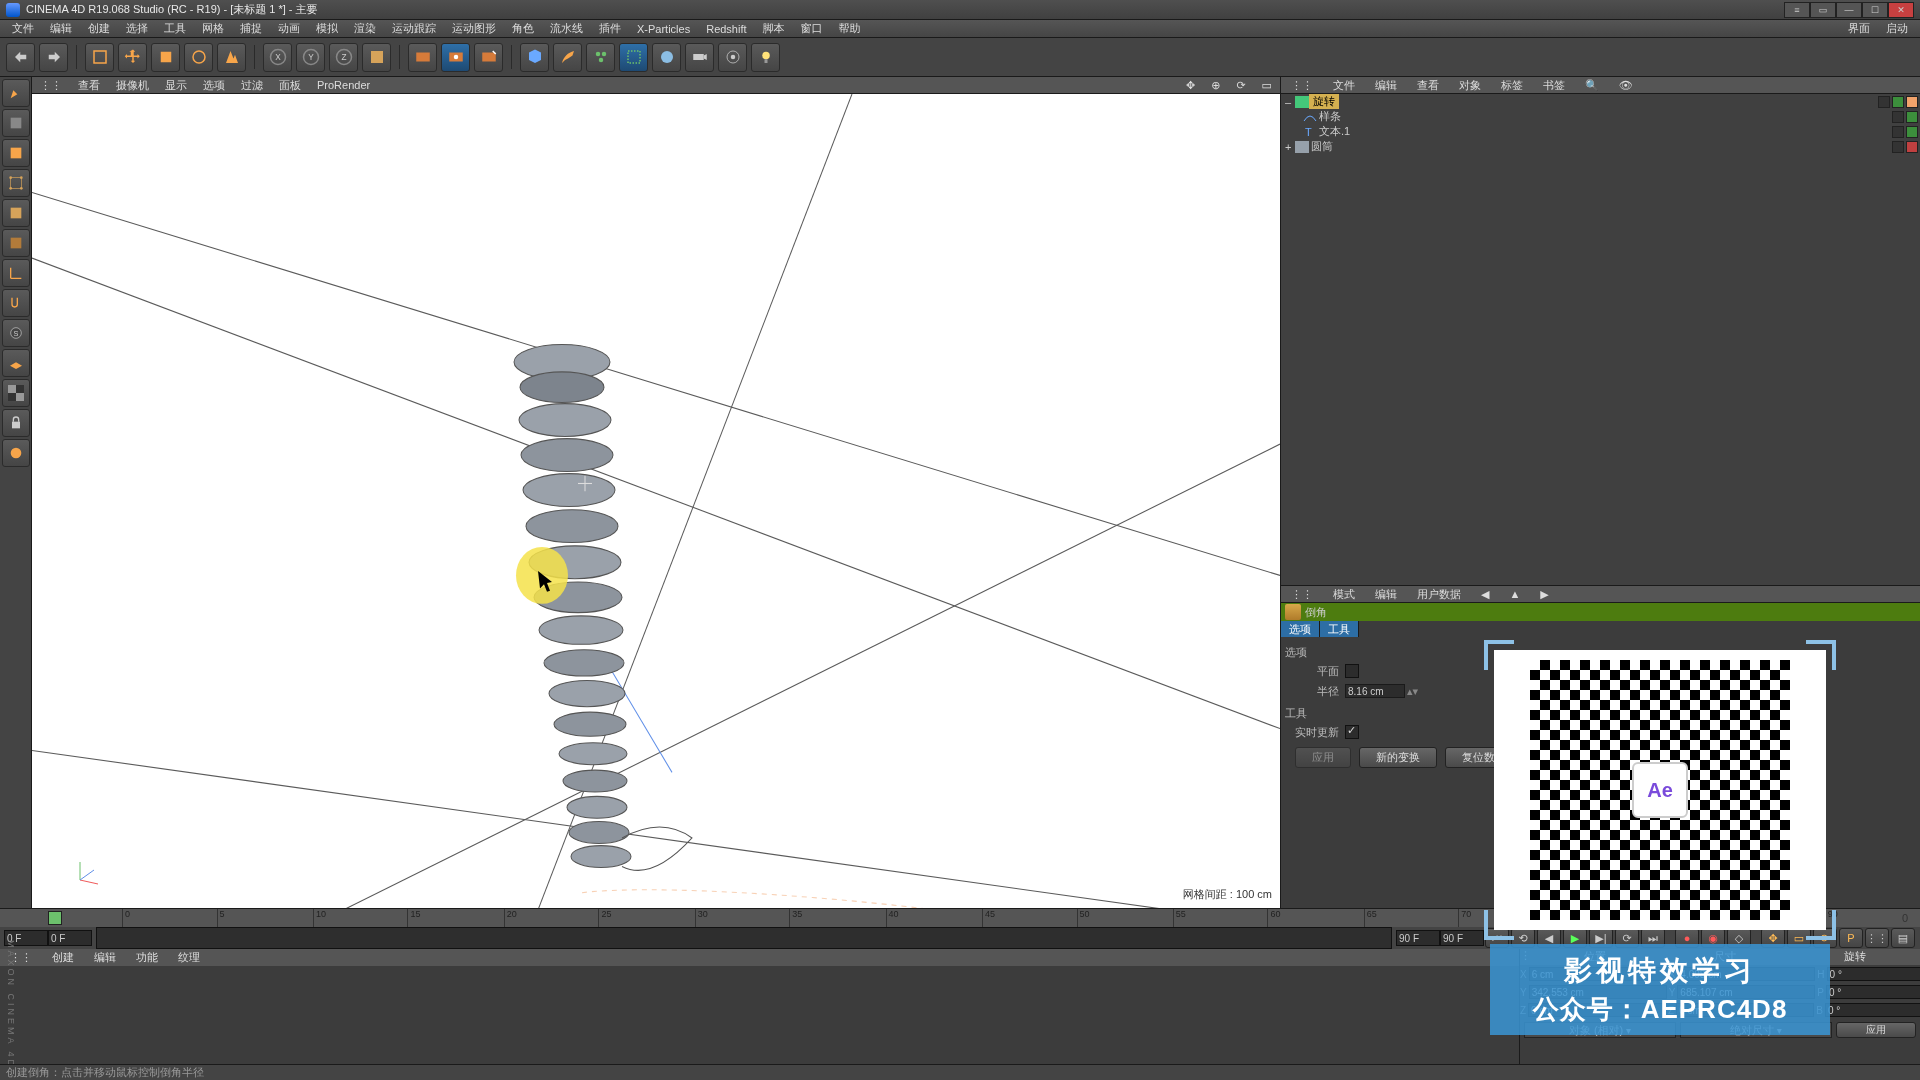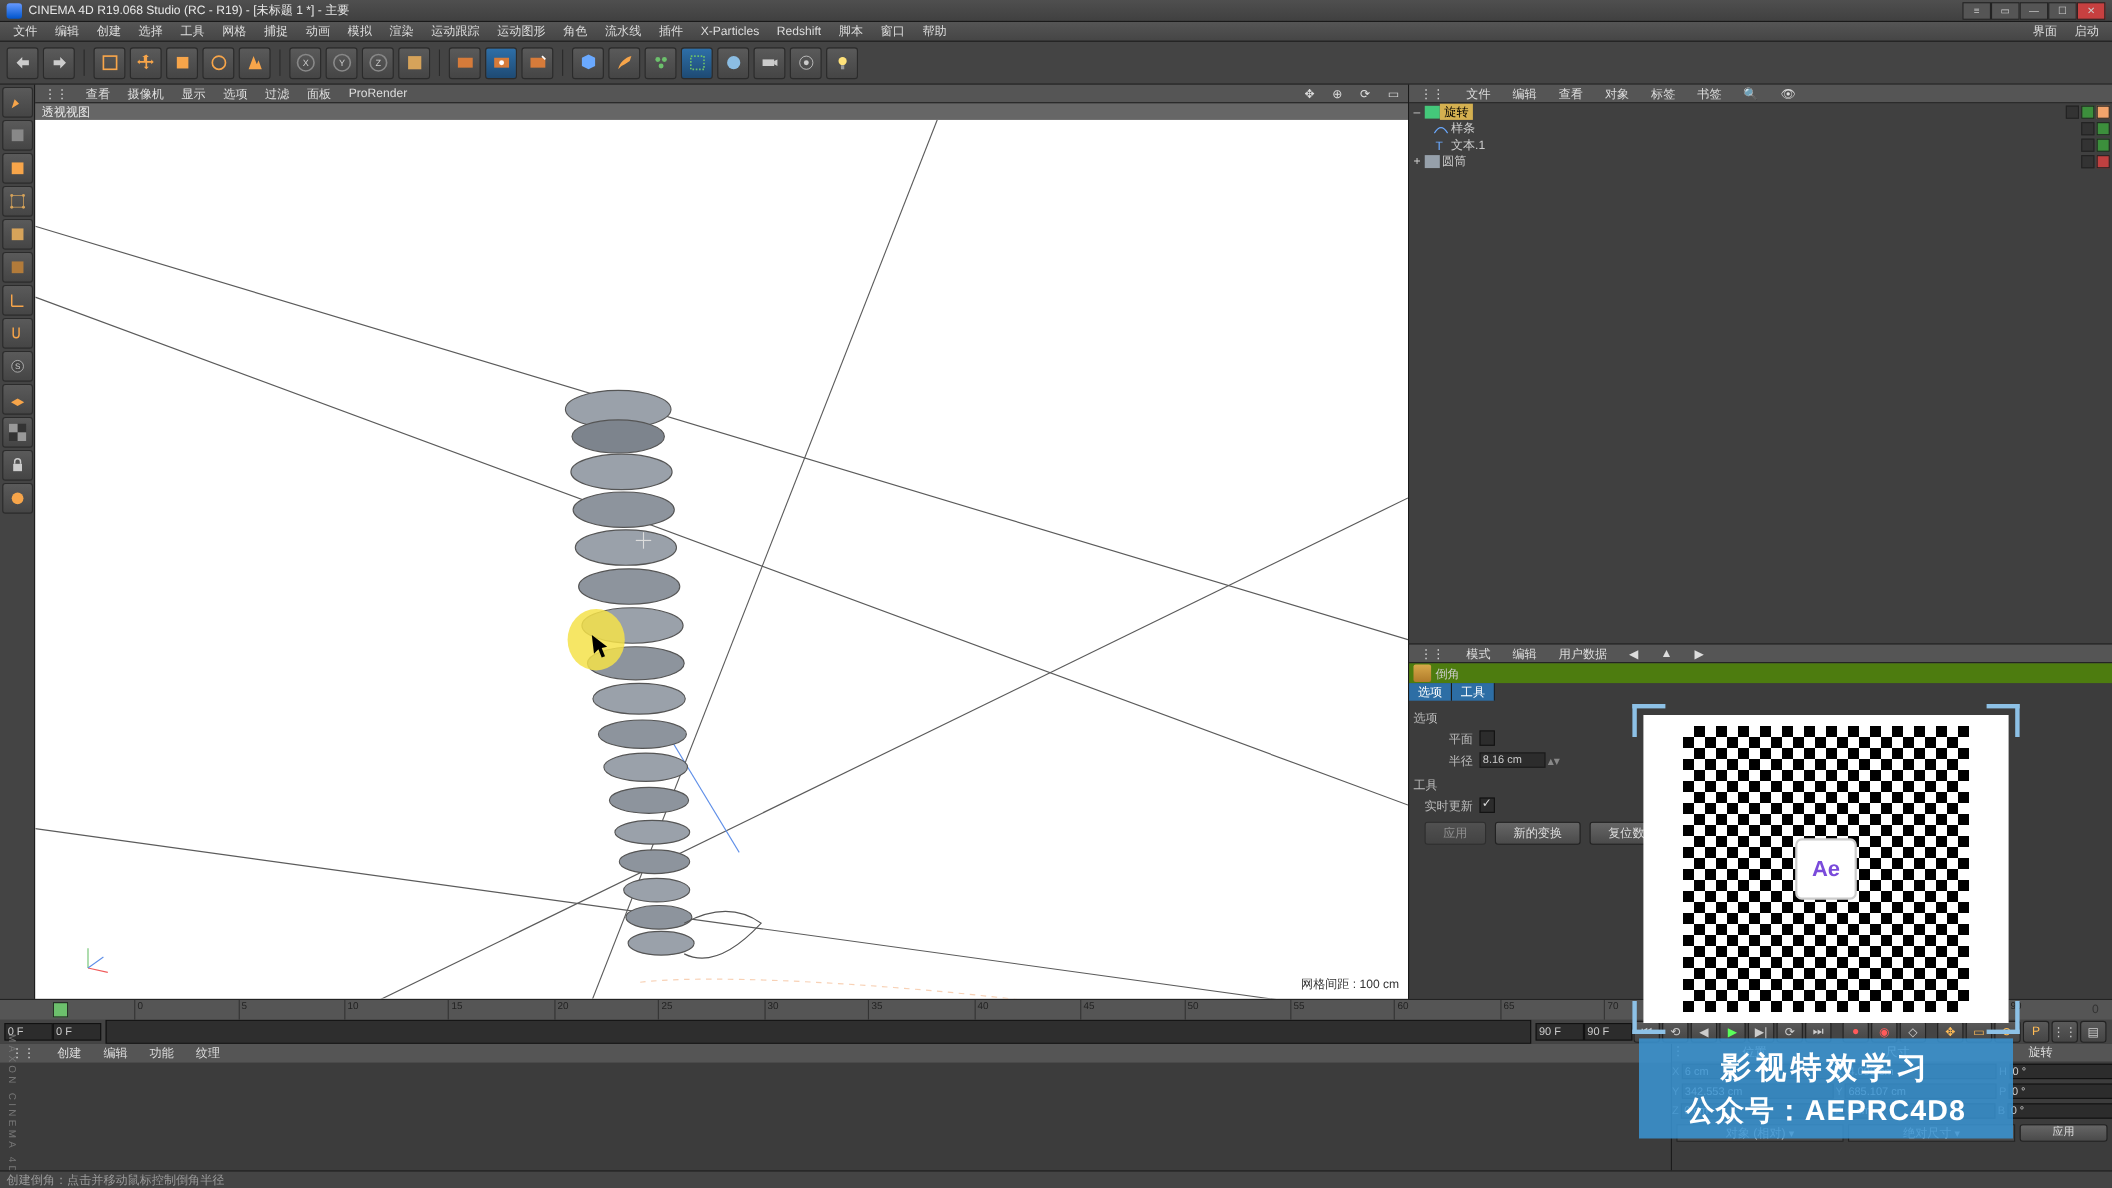--- a/index.html
+++ b/index.html
@@ -356,21 +356,20 @@
       <span class="vi">选项</span>
       <span class="vi">过滤</span>
       <span class="vi">面板</span>
       <span class="vi">ProRender</span>
       <span class="vspacer"></span>
       <span class="vi">✥</span>
       <span class="vi">⊕</span>
       <span class="vi">⟳</span>
       <span class="vi">▭</span>
     </div>
-    <div class="vlbl">透视视图</div>
     <div class="viewport">
       <svg class="vp-svg" viewBox="0 0 1248 744" preserveAspectRatio="none">
 
         <g stroke="#5b5b5b" stroke-width="1">
           <line x1="0" y1="90" x2="1248" y2="440"></line>
           <line x1="0" y1="150" x2="1248" y2="580"></line>
           <line x1="0" y1="600" x2="1248" y2="760"></line>
           <line x1="820" y1="0" x2="500" y2="760"></line>
           <line x1="280" y1="760" x2="1248" y2="320"></line>
         </g>

